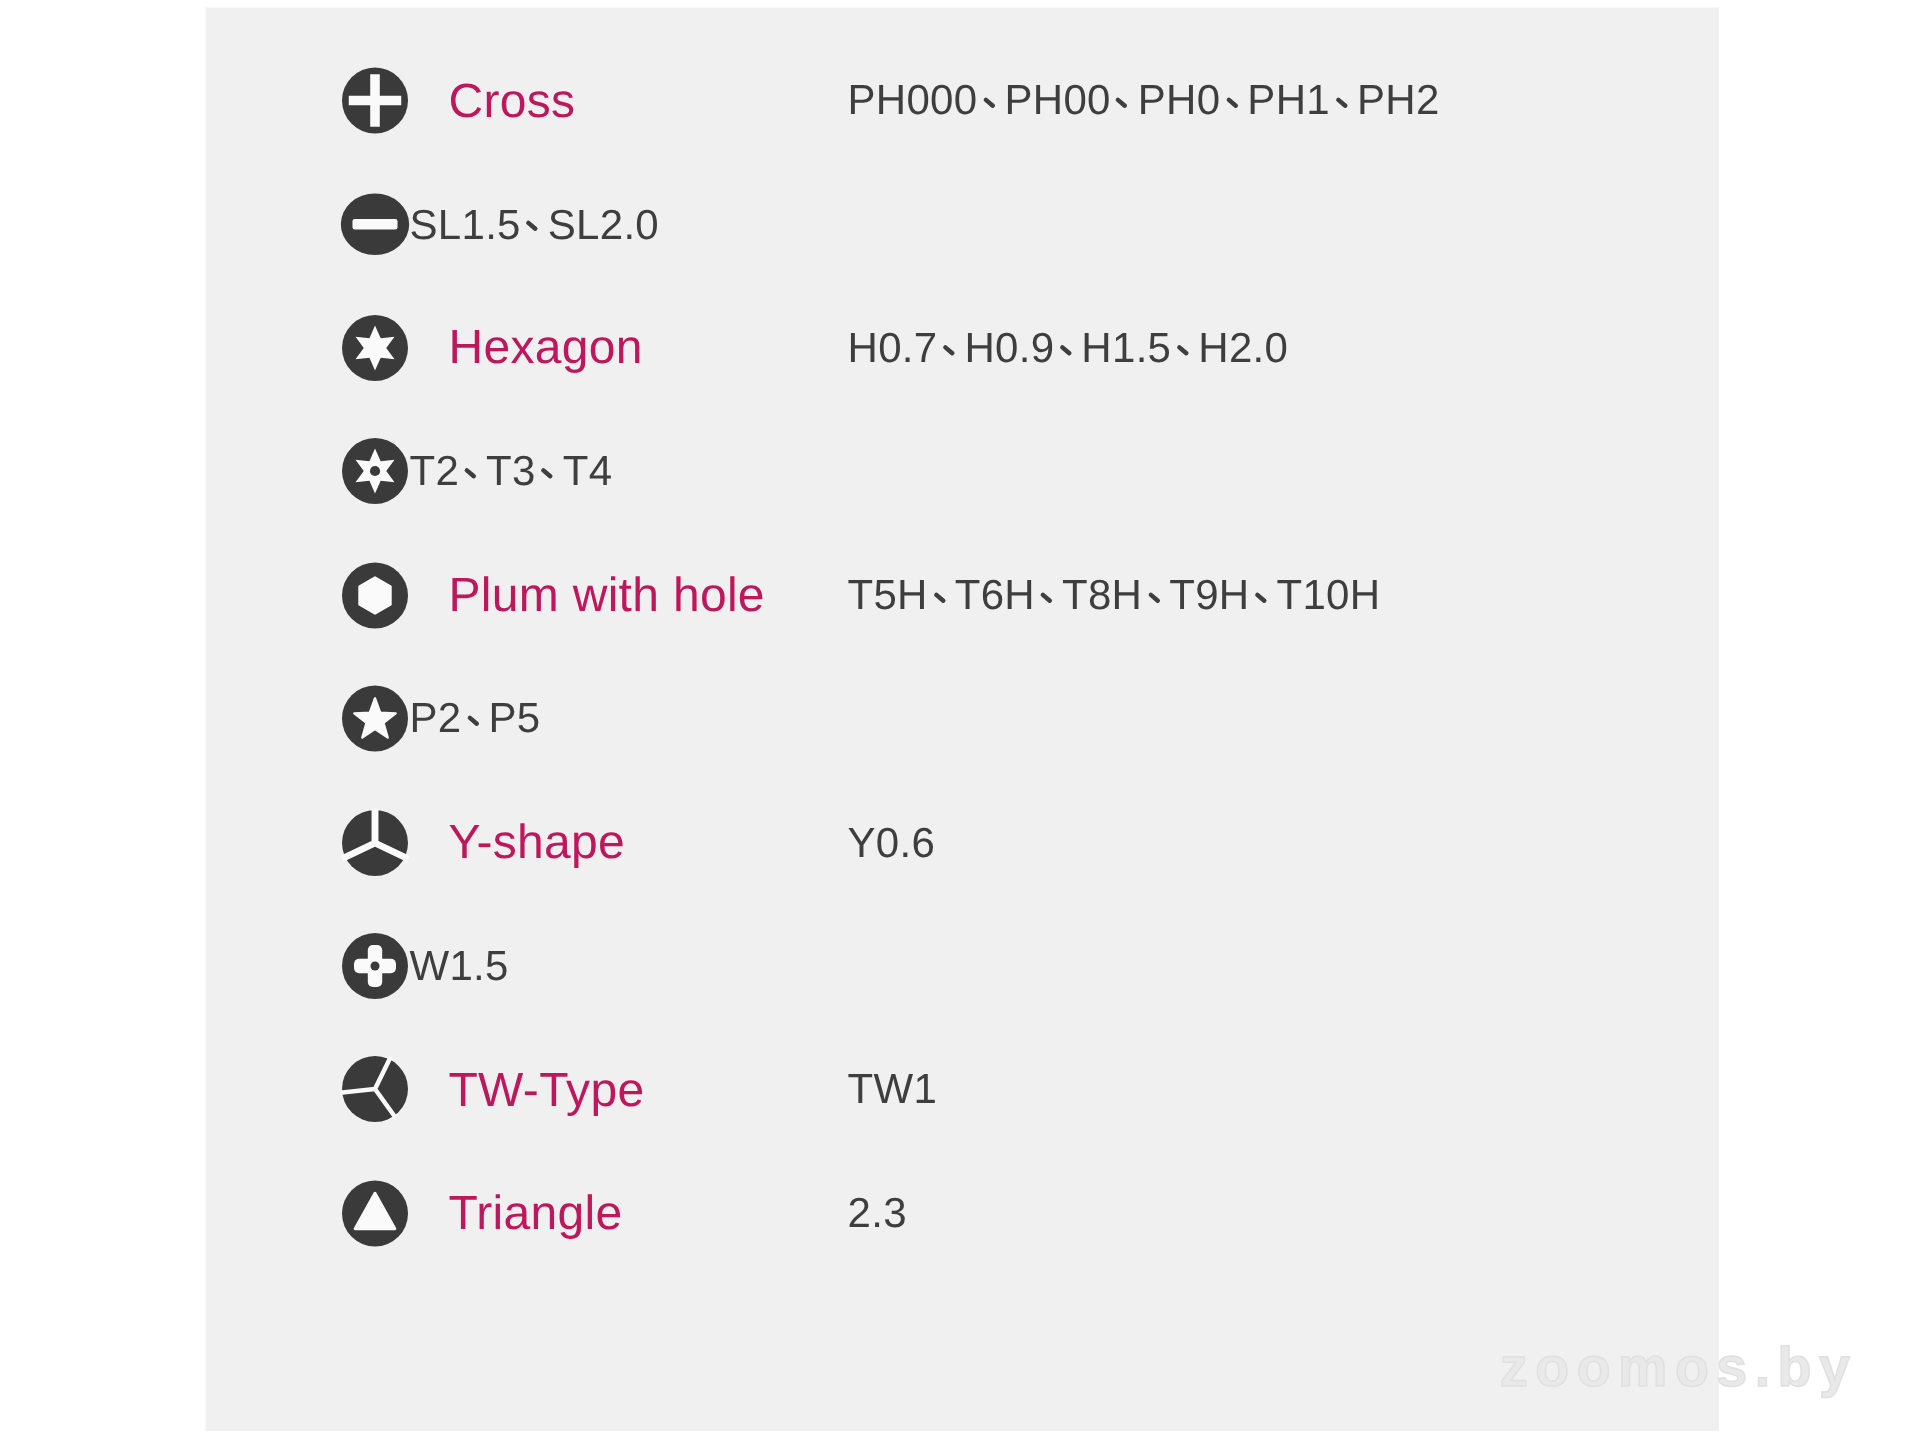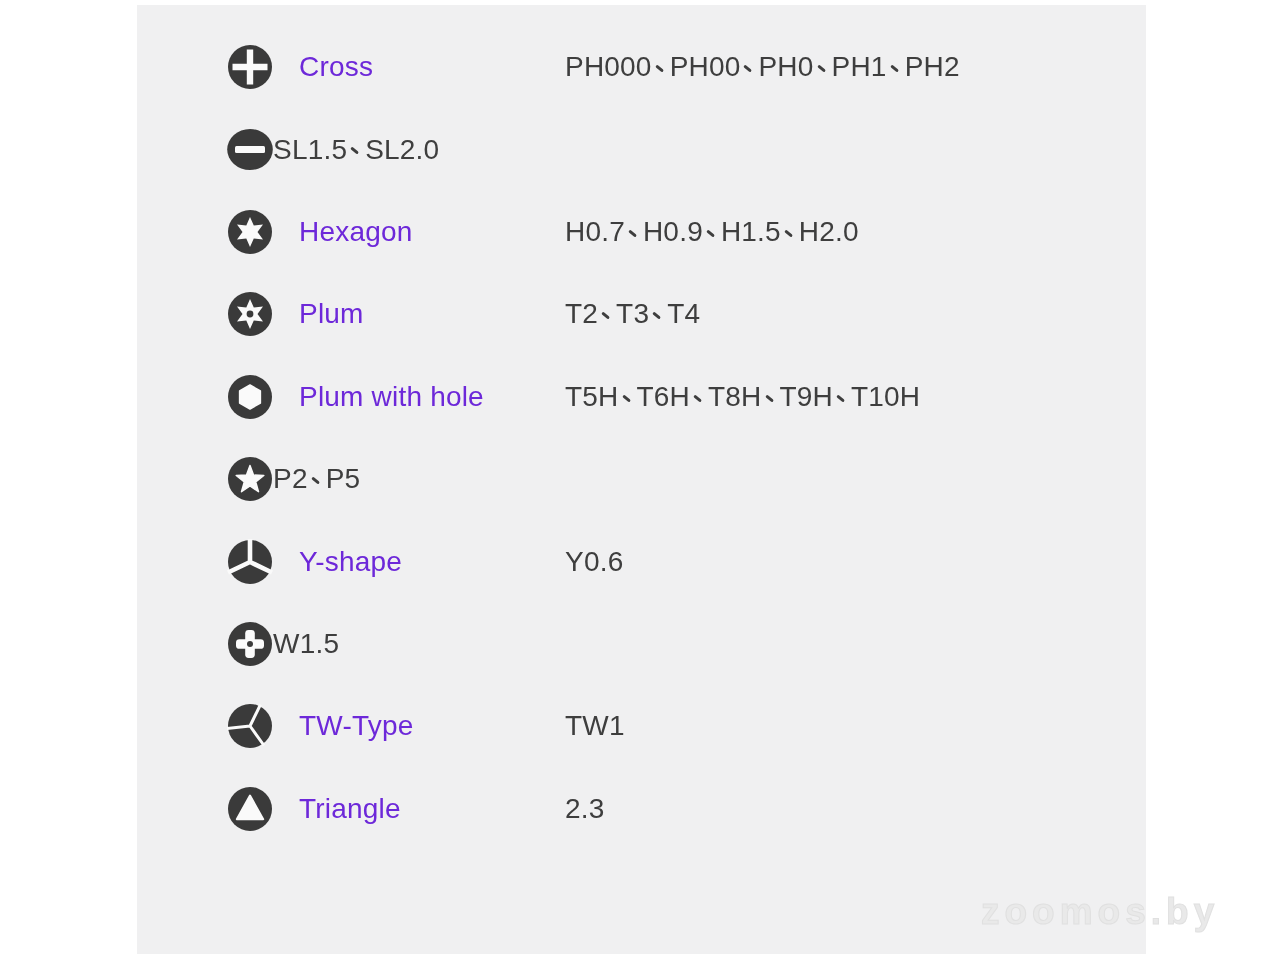--- a/index.html
+++ b/index.html
@@ -22,36 +22,36 @@
   .icon{
     width:46px;height:46px;flex:none;display:block;
   }
   .icon svg{width:46px;height:46px;display:block;}
   .icon svg .bg{fill:#3a3a3a;}
   .icon svg .cut{fill:#fafafa;}
   .icon svg .ycut{stroke:#fafafa;stroke-width:4.6;fill:none;}
   .icon svg .twcut{stroke:#fafafa;stroke-width:3;fill:none;}
   .label{
     margin-left:26px;width:266px;flex:none;
-    font-size:28px;color:#6d28d9;letter-spacing:0.2px;
+    font-size:32px;color:#be185d;letter-spacing:0.2px;
   }
   .value{
     font-size:28px;color:#3e3e3e;display:flex;align-items:flex-start;letter-spacing:0.2px;
   }
   .size-token{white-space:nowrap;}
   .sep{
     display:inline-block;width:18px;height:22px;position:relative;flex:none;
   }
   .sep::before{
     content:'';position:absolute;left:3px;bottom:3px;
     width:9px;height:3.2px;border-radius:2px;background:#3e3e3e;
     transform:rotate(40deg);
   }
   .watermark{
-    position:absolute;left:844px;top:886px;
+    position:absolute;left:863px;top:886px;
     font-size:37px;font-weight:700;letter-spacing:5px;
     color:#e9e9e9;-webkit-text-stroke:1px #e0e0e0;
     user-select:none;
   }
 </style>
 </head>
 <body>
 
 <div class="page">
   <div class="panel">
@@ -108,21 +108,20 @@
           </span>
   </div>
         <div class="row">
     <span class="icon">
             <svg viewBox="0 0 46 46">
               <circle class="bg" cx="23" cy="23" r="22"></circle>
               <polygon class="cut" points="23,8 19.3,16.5 10,15.5 15.5,23 10,30.5 19.3,29.5 23,38 26.8,29.5 36,30.5 30.5,23 36,15.5 26.8,16.5"></polygon>
               <circle class="bg" cx="23" cy="23" r="3.4"></circle>
             </svg>
           </span>
-    <span class="label">Plum</span>
     <span class="value">
             <span class="size-token">T2</span>
             <span class="sep"></span>
             <span class="size-token">T3</span>
             <span class="sep"></span>
             <span class="size-token">T4</span>
           </span>
   </div>
         <div class="row">
     <span class="icon">

